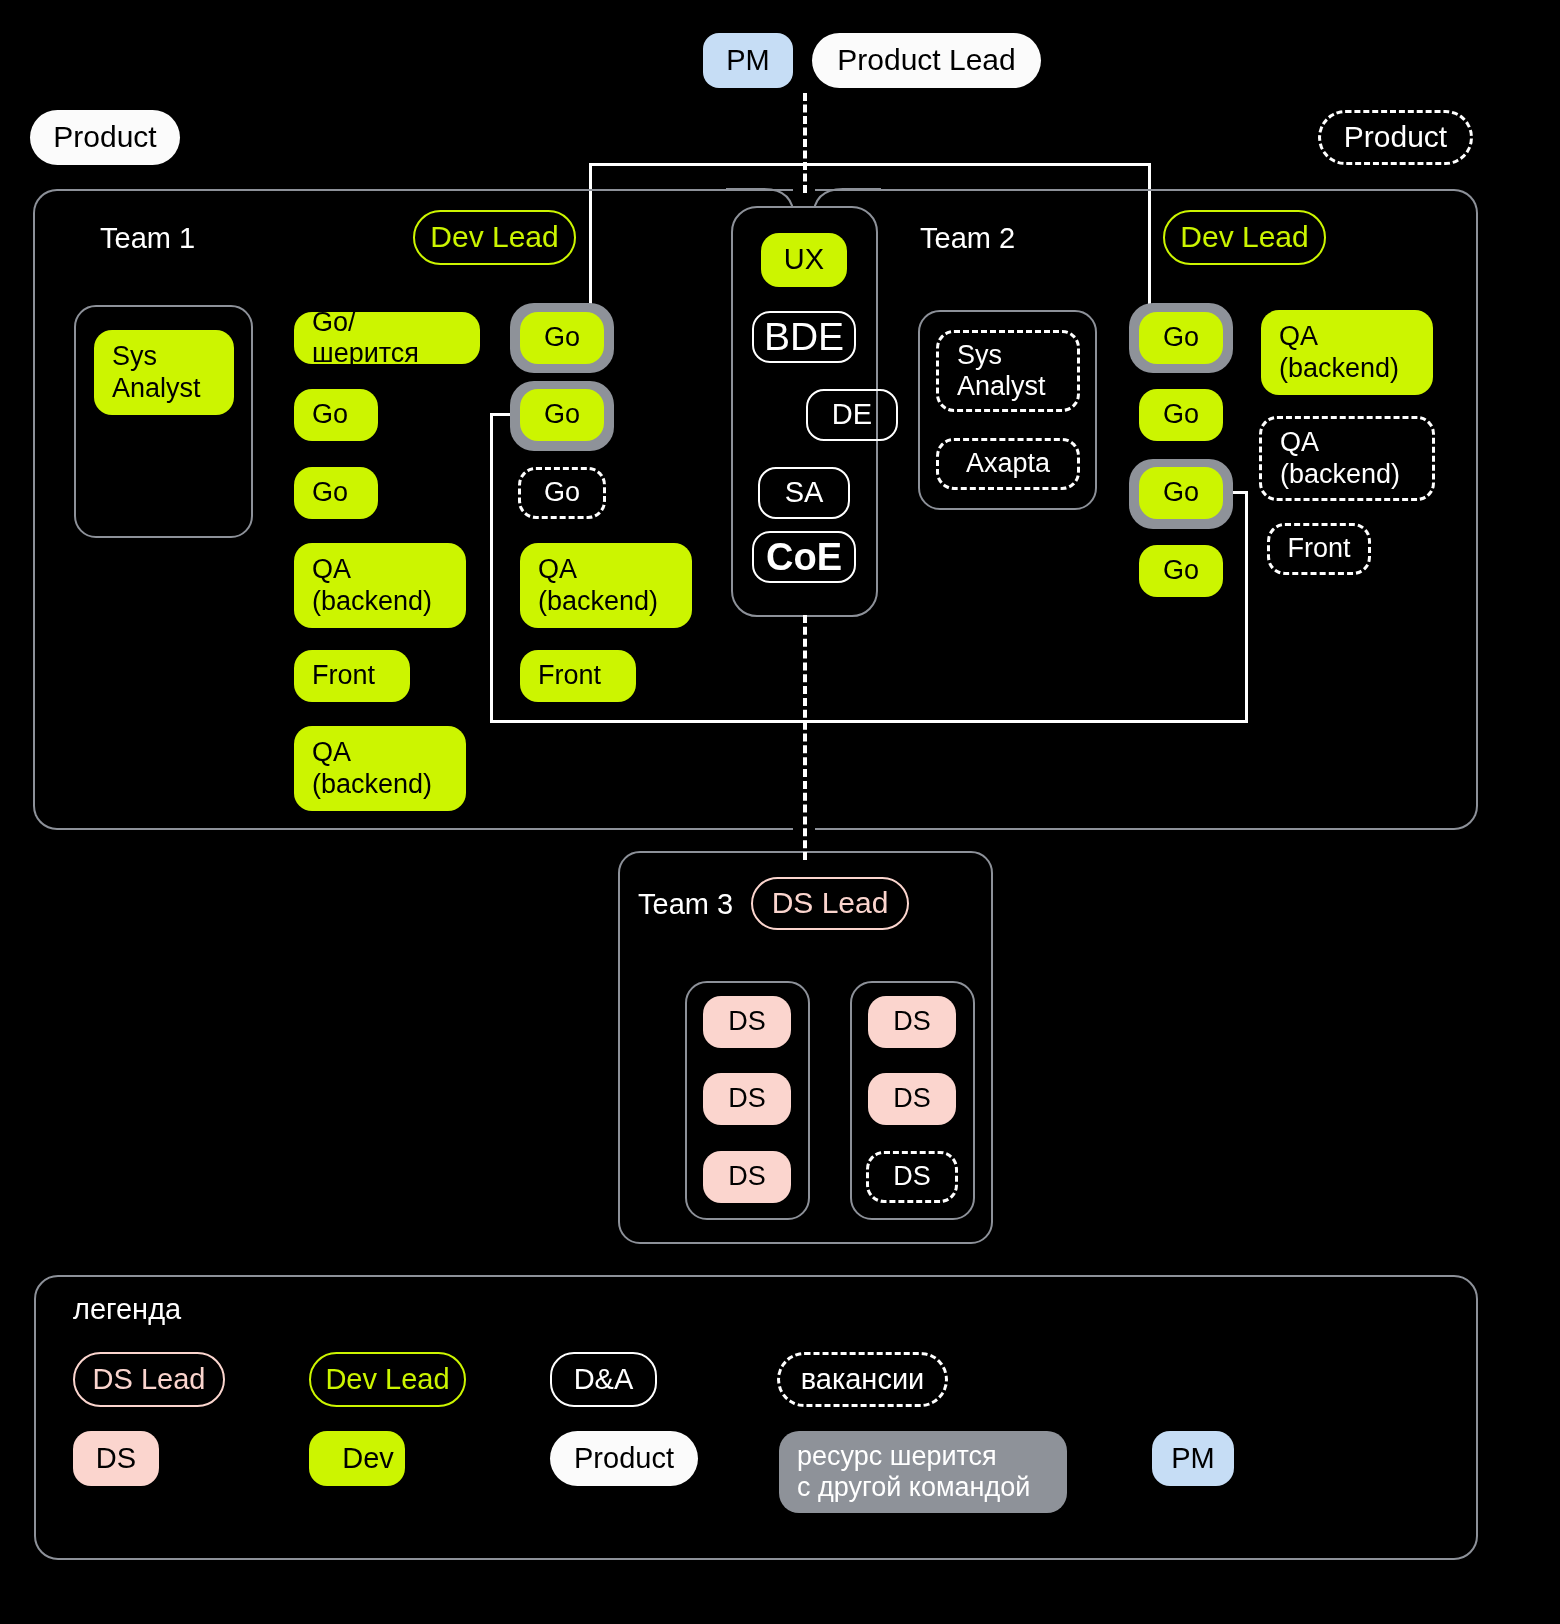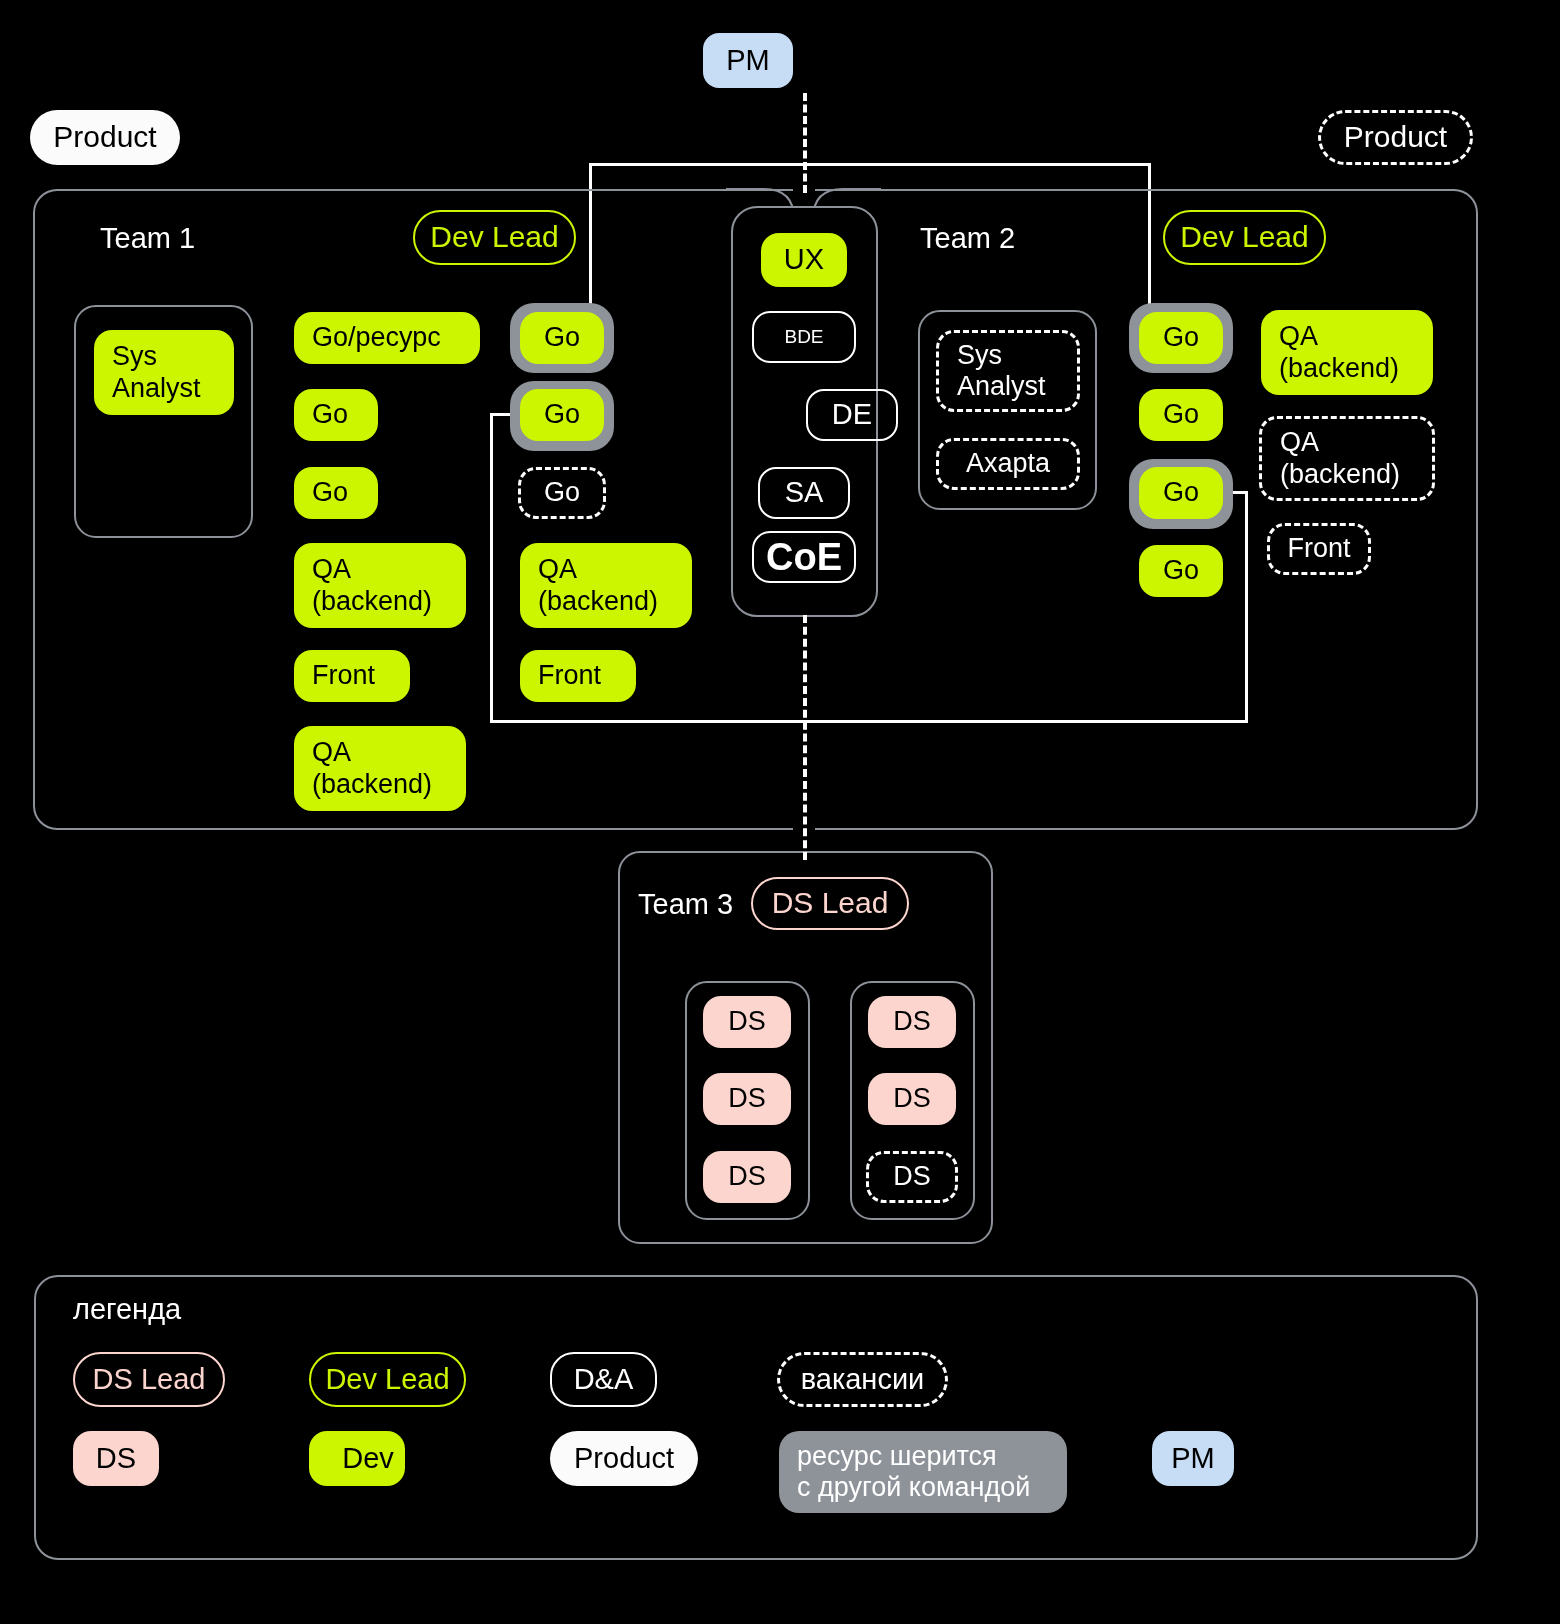--- a/index.html
+++ b/index.html
@@ -108,20 +108,21 @@
     z-index: 3;
   }
   .legend-title { position: absolute; color: #fff; font-size: 29px; z-index: 6; }
 </style>
 </head>
 <body>
 
 <div id="stage">
 
   <div class="node center fill-blue" style="left:703px; top:33px; width:90px; height:55px; border-radius:16px; font-size:29px;">PM</div>
+  <div class="node center fill-white" style="left:812px; top:33px; width:229px; height:55px; border-radius:28px; font-size:30px;">Product Lead</div>
 
   <div class="dotline" style="left:803px; top:93px; height:100px;"></div>
   <div class="dotline" style="left:803px; top:615px; height:245px;"></div>
 
   <div class="wline h" style="left:589px; top:163px; width:562px;"></div>
   <div class="wline v" style="left:589px; top:163px; height:152px;"></div>
   <div class="wline v" style="left:1148px; top:163px; height:152px;"></div>
 
   <div class="wline h" style="left:490px; top:720px; width:758px;"></div>
   <div class="wline v" style="left:490px; top:413px; height:310px;"></div>
@@ -146,41 +147,41 @@
     </svg>
   </div>
 
   <div class="grp-lbl" style="left:100px; top:222px;">Team 1</div>
   <div class="node center out-green" style="left:413px; top:210px; width:163px; height:55px; border-radius:28px; font-size:30px;">Dev Lead</div>
 
   <div class="grp" style="left:74px; top:305px; width:179px; height:233px;"></div>
   <div class="node fill-green" style="left:94px; top:330px; width:140px; height:85px;">Sys
 Analyst</div>
 
-  <div class="node fill-green" style="left:294px; top:312px; width:186px; height:52px;">Go/ресурс</div>
+  <div class="node fill-green" style="left:294px; top:312px; width:186px; height:52px;">Go/шерится</div>
   <div class="node fill-green" style="left:294px; top:389px; width:84px; height:52px;">Go</div>
   <div class="node fill-green" style="left:294px; top:467px; width:84px; height:52px;">Go</div>
   <div class="node fill-green" style="left:294px; top:543px; width:172px; height:85px;">QA
 (backend)</div>
   <div class="node fill-green" style="left:294px; top:650px; width:116px; height:52px;">Front</div>
   <div class="node fill-green" style="left:294px; top:726px; width:172px; height:85px;">QA
 (backend)</div>
 
   <div class="sharedring" style="left:510px; top:303px; width:104px; height:70px;"></div>
   <div class="node center fill-green" style="left:520px; top:312px; width:84px; height:52px;">Go</div>
   <div class="sharedring" style="left:510px; top:381px; width:104px; height:70px;"></div>
   <div class="node center fill-green" style="left:520px; top:389px; width:84px; height:52px;">Go</div>
   <div class="node center dashed" style="left:518px; top:467px; width:88px; height:52px;">Go</div>
   <div class="node fill-green" style="left:520px; top:543px; width:172px; height:85px;">QA
 (backend)</div>
   <div class="node fill-green" style="left:520px; top:650px; width:116px; height:52px;">Front</div>
 
   <div class="dna-box" style="left:731px; top:206px; width:147px; height:411px;"></div>
   <div class="node center fill-green" style="left:761px; top:233px; width:86px; height:54px; font-size:29px;">UX</div>
-  <div class="node center out-white" style="left:752px; top:311px; width:104px; height:52px; font-size:19px;">BDE</div>
+  <div class="node center out-white" style="left:752px; top:311px; width:104px; height:52px; font-size:39px;">BDE</div>
   <div class="node center out-white" style="left:758px; top:389px; width:92px; height:52px; font-size:29px;margin-left:48px;">DE</div>
   <div class="node center out-white" style="left:758px; top:467px; width:92px; height:52px; font-size:29px;">SA</div>
   <div class="node center out-white" style="left:752px; top:531px; width:104px; height:52px; font-size:38px;font-weight:bold;">CoE</div>
 
   <div class="grp-lbl" style="left:920px; top:222px;">Team 2</div>
   <div class="node center out-green" style="left:1163px; top:210px; width:163px; height:55px; border-radius:28px; font-size:30px;">Dev Lead</div>
 
   <div class="grp" style="left:918px; top:310px; width:179px; height:200px;"></div>
   <div class="node dashed" style="left:936px; top:330px; width:144px; height:82px;">Sys
 Analyst</div>

